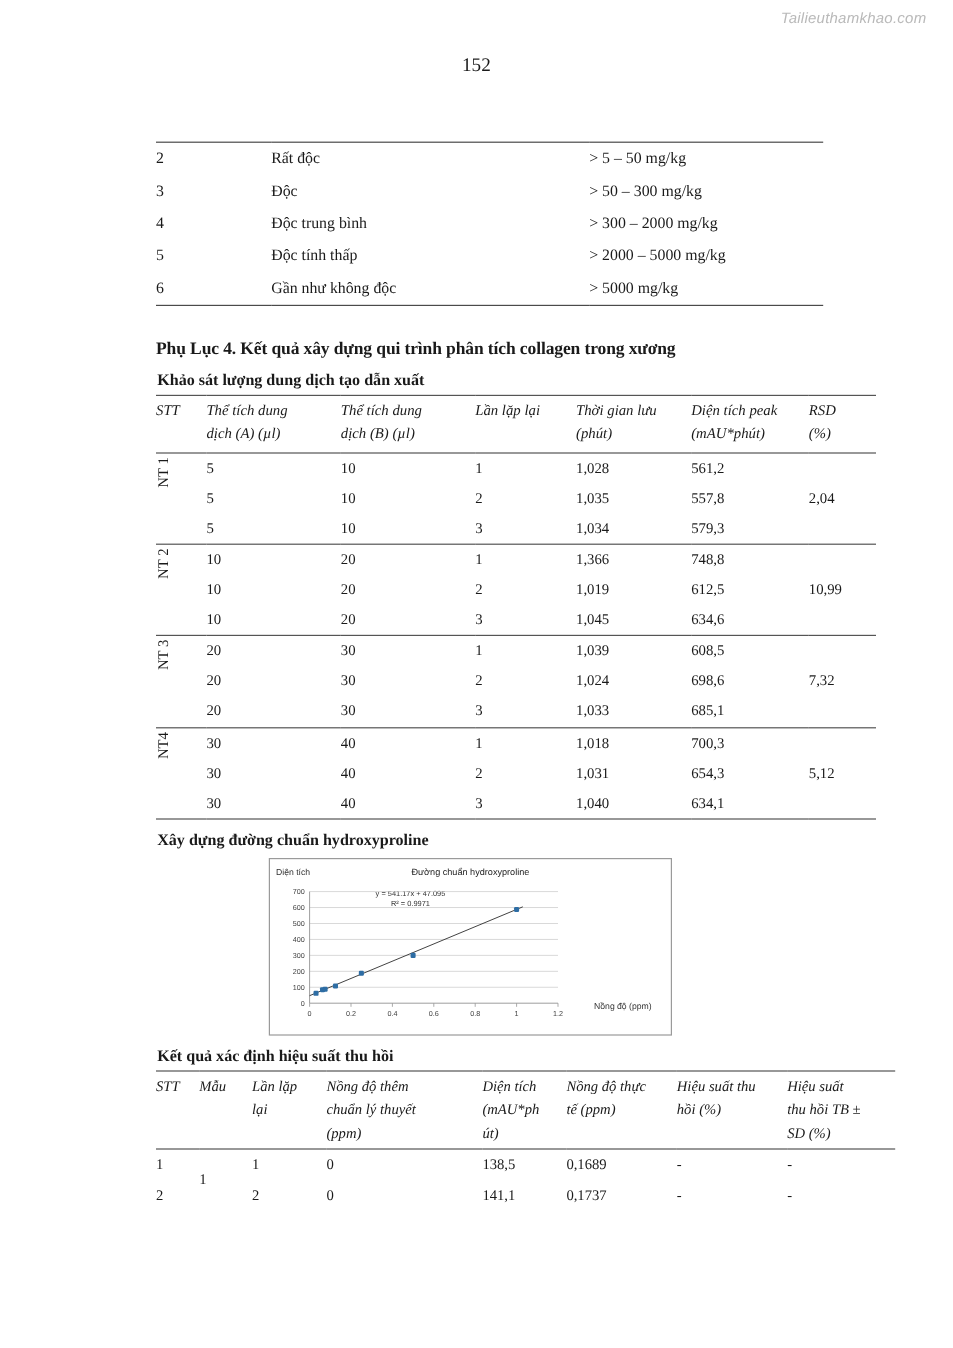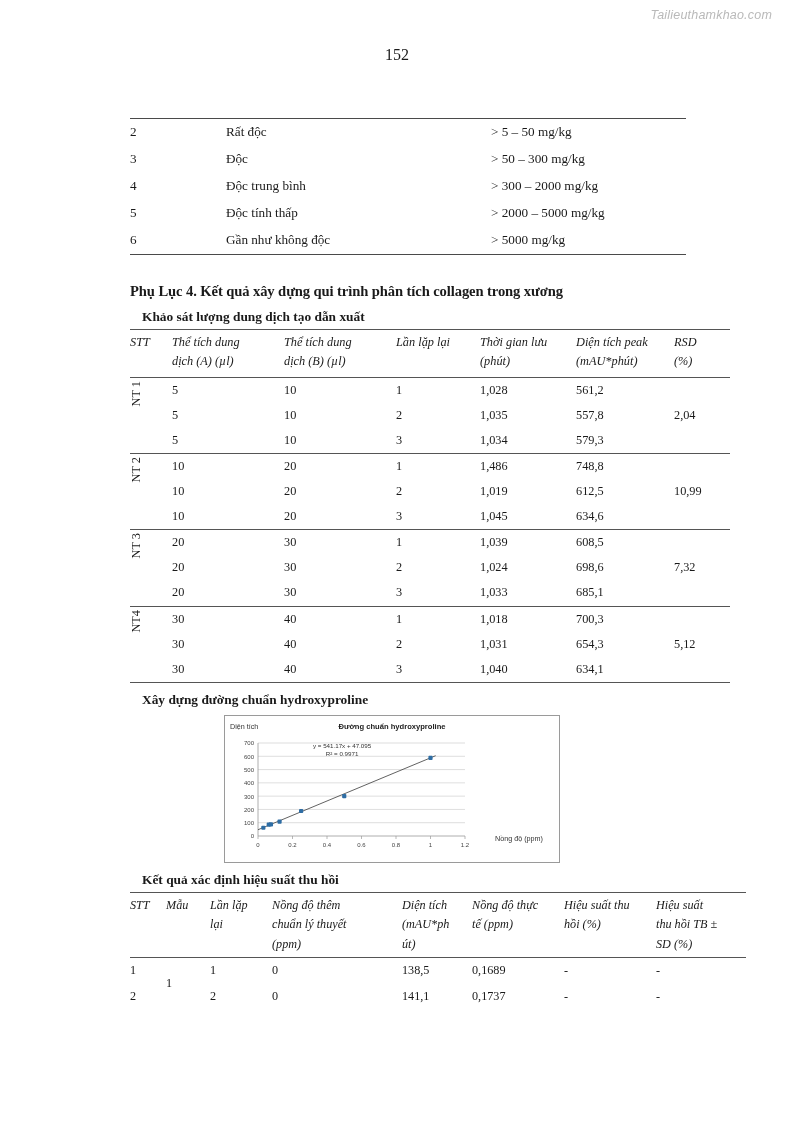--- a/index.html
+++ b/index.html
@@ -70,21 +70,21 @@
   
   .h-main {
     font-weight: bold;
     font-size: 14.6px;
     margin: 28px 0 0 0;
     letter-spacing: -0.1px;
   }
   .h-sub {
     font-weight: bold;
     font-size: 13.4px;
-    margin: 9px 0 4px 12px;
+    margin: 9px 0 4px 1px;
   }
 
   
   .res-table {
     width: 588px;
     border-collapse: collapse;
     font-size: 12.3px;
     table-layout: fixed;
   }
   .res-table th, .res-table td {
@@ -131,21 +131,21 @@
     background: #ffffff;
     box-sizing: border-box;
   }
   .chart-title {
     position: absolute;
     left: 0; right: 0;
     top: 6px;
     text-align: center;
     font-family: "Liberation Sans", "DejaVu Sans", sans-serif;
     font-size: 7.6px;
-    font-weight: bold;
+    font-weight: normal;
     color: #222;
   }
   .chart-ylabel {
     position: absolute;
     left: 5px; top: 6px;
     font-family: "Liberation Sans", "DejaVu Sans", sans-serif;
     font-size: 7.2px;
     color: #333;
     white-space: nowrap;
   }
@@ -303,21 +303,21 @@
           <td>3</td>
           <td>1,034</td>
           <td>579,3</td>
         </tr>
 
         <tr>
           <td class="vert-label grp-line" rowspan="3"><span>NT 2</span></td>
           <td class="grp-line">10</td>
           <td class="grp-line">20</td>
           <td class="grp-line">1</td>
-          <td class="grp-line">1,486</td>
+          <td class="grp-line">1,366</td>
           <td class="grp-line">748,8</td>
           <td class="grp-line" rowspan="3" style="vertical-align:middle">10,99</td>
         </tr>
         <tr>
           <td>10</td>
           <td>20</td>
           <td>2</td>
           <td>1,019</td>
           <td>612,5</td>
         </tr>

